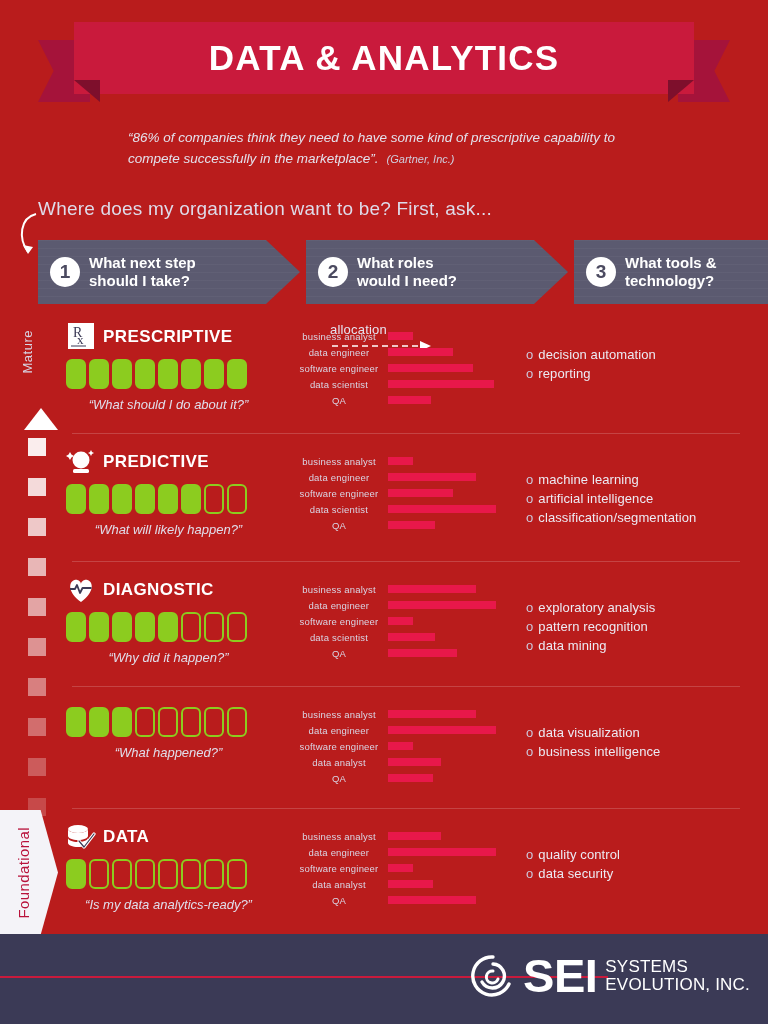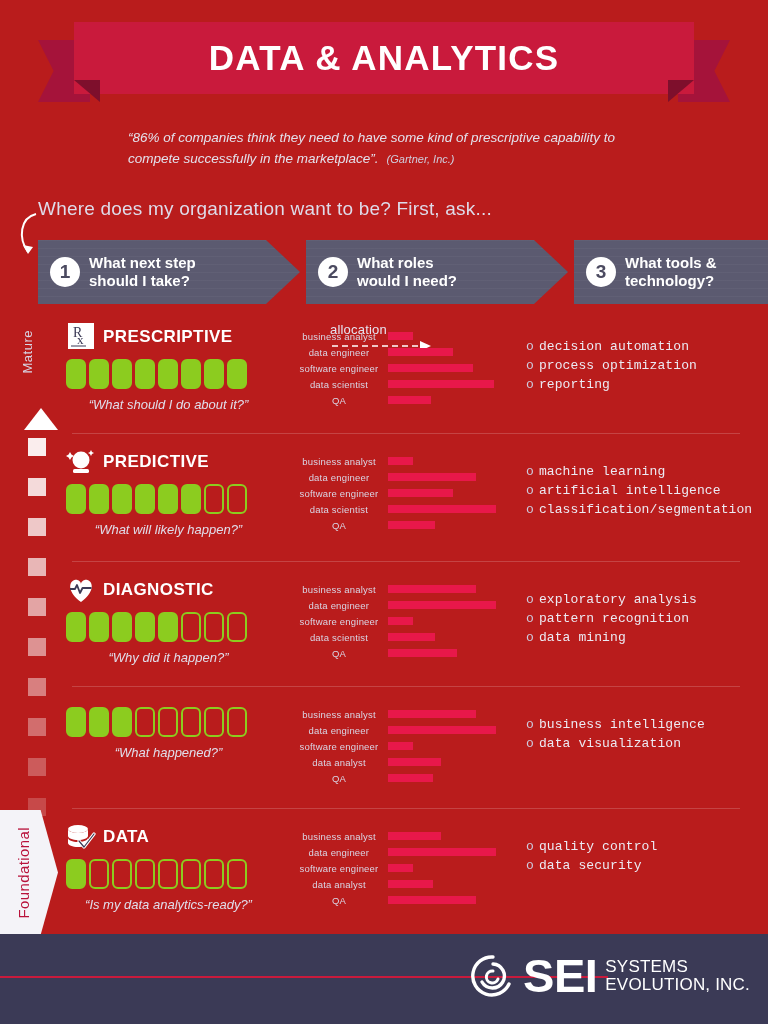--- a/index.html
+++ b/index.html
@@ -285,21 +285,21 @@
   }
   .alloc-dash {
     position: relative;
     margin-top: 1px;
     height: 10px;
     width: 100px;
     margin-left: 2px;
   }
 
   
-  .tools { position: absolute; left: 460px; top: 16px; width: 230px; font-family: Liberation Mono, monospace; }
+  .tools { position: absolute; left: 460px; top: 24px; width: 230px; }
   .tool-item {
     font-size: 13px;
     color: #eceaf3;
     line-height: 1.46;
     letter-spacing: 0.1px;
     white-space: nowrap;
   }
   .tool-bullet { color: #cdc9dc; margin-right: 5px; }
 
   
@@ -461,21 +461,20 @@
             <div class="crow-label">data scientist</div>
             <div class="crow-bar" style="width: 106.4px; background: rgb(232, 24, 74);"></div>
           </div>
           <div class="crow">
             <div class="crow-label">QA</div>
             <div class="crow-bar" style="width: 42.56px; background: rgb(232, 24, 74);"></div>
           </div>
         </div>
         <div class="tools">
           <div class="tool-item"><span class="tool-bullet">o</span><span>decision automation</span></div>
-          <div class="tool-item"><span class="tool-bullet">o</span><span>process optimization</span></div>
           <div class="tool-item"><span class="tool-bullet">o</span><span>reporting</span></div>
         </div>
       </div>
       <div class="row-sep" style="top: 433px;"></div>
       <div class="row" style="top: 447px;">
         <div class="row-left">
           <div class="row-head">
             <div class="row-icon"><svg viewBox="0 0 30 30">
                 <circle cx="15" cy="13" r="8.5" fill="#ffffff"></circle>
                 <rect x="7" y="22" width="16" height="4" rx="1.6" fill="#ffffff"></rect>
@@ -605,22 +604,22 @@
           <div class="crow">
             <div class="crow-label">data analyst</div>
             <div class="crow-bar" style="width: 52.64px; background: rgb(232, 24, 74);"></div>
           </div>
           <div class="crow">
             <div class="crow-label">QA</div>
             <div class="crow-bar" style="width: 44.8px; background: rgb(232, 24, 74);"></div>
           </div>
         </div>
         <div class="tools">
+          <div class="tool-item"><span class="tool-bullet">o</span><span>data visualization</span></div>
           <div class="tool-item"><span class="tool-bullet">o</span><span>business intelligence</span></div>
-          <div class="tool-item"><span class="tool-bullet">o</span><span>data visualization</span></div>
         </div>
       </div>
       <div class="row-sep" style="top: 808px;"></div>
       <div class="row" style="top: 822px;">
         <div class="row-left">
           <div class="row-head">
             <div class="row-icon"><svg viewBox="0 0 30 30">
                 <ellipse cx="12" cy="7" rx="10" ry="4" fill="#ffffff"></ellipse>
                 <path d="M2 7 v7 c0 2.2 4.5 4 10 4 s10-1.8 10-4 V7 c0 2.2-4.5 4-10 4 S2 9.2 2 7 Z" fill="#ffffff"></path>
                 <path d="M2 16 v5 c0 2.2 4.5 4 10 4 s10-1.8 10-4 v-5 c0 2.2-4.5 4-10 4 S2 18.2 2 16 Z" fill="#ffffff"></path>

